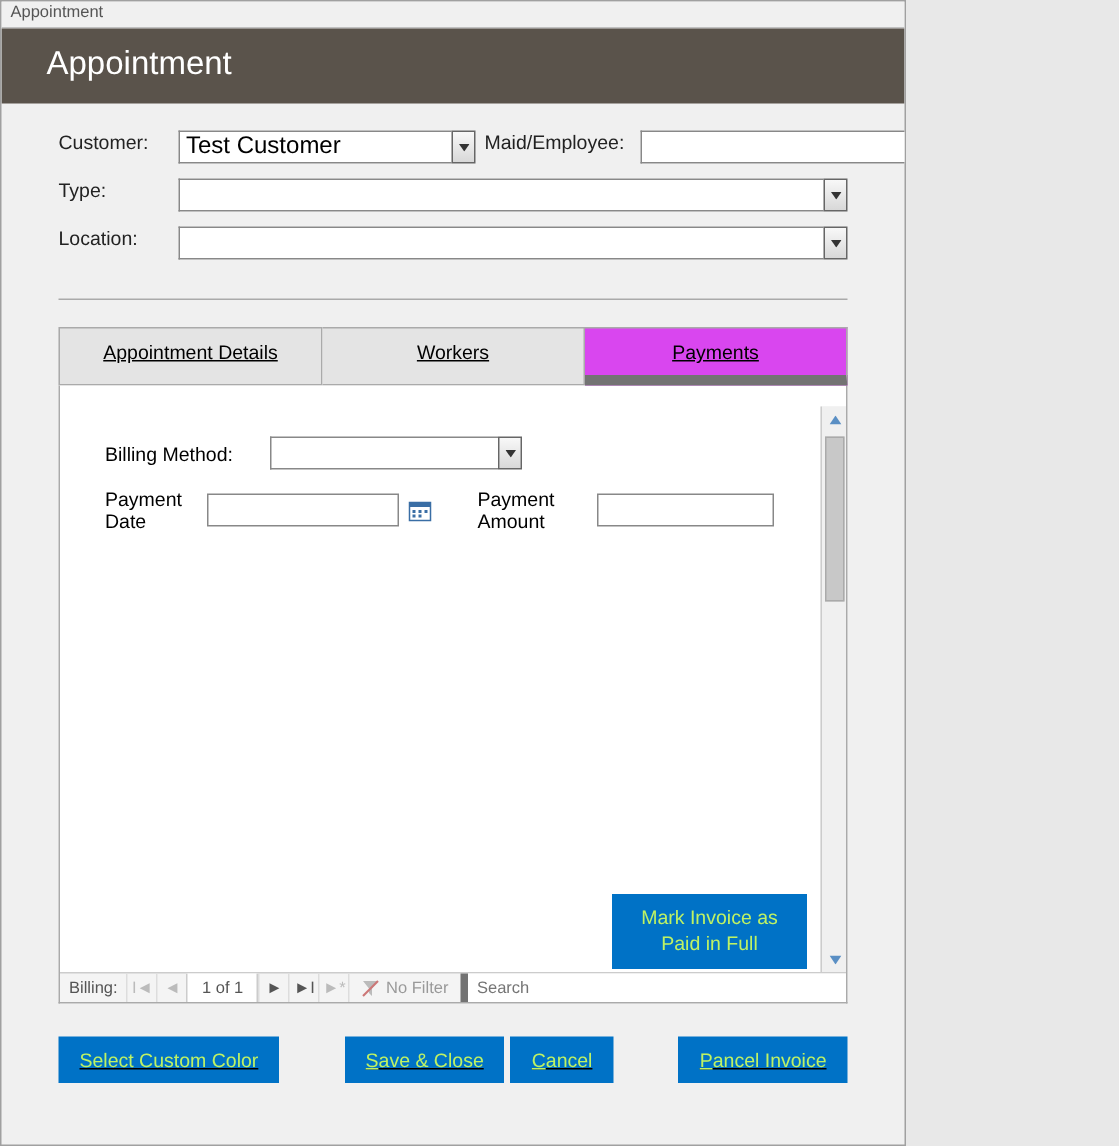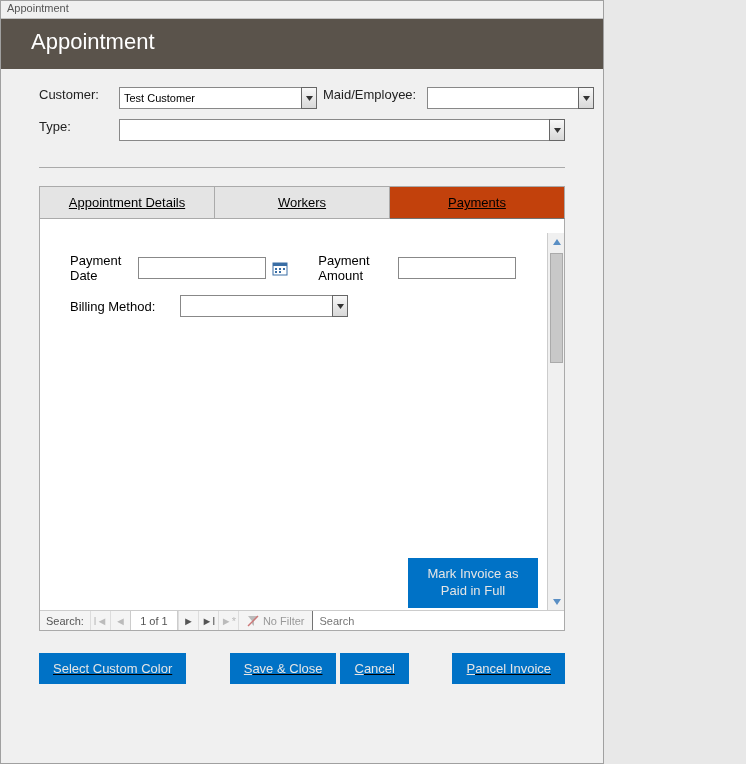--- a/index.html
+++ b/index.html
@@ -46,21 +46,21 @@
   }
   .combo {
     display: flex;
     align-items: stretch;
     height: 22px;
   }
   .combo input {
     border: 1px solid #888;
     border-right: none;
     padding: 1px 4px;
-    font-size: 11px;
+    font-size: 16px;
     height: 22px;
     outline: none;
   }
   .combo .dd {
     width: 16px;
     background: linear-gradient(#f8f8f8,#d8d8d8);
     border: 1px solid #666;
     display: flex;
     align-items: center;
     justify-content: center;
@@ -84,22 +84,22 @@
     flex: 1;
     text-align: center;
     padding: 8px 0;
     background: #e4e4e4;
     border: 1px solid #aaa;
     cursor: pointer;
     position: relative;
   }
   .tab + .tab { border-left: none; }
   .tab.active {
-    background: #c2410c;
-    border-bottom: 1px solid #737373;
+    background: #d946ef;
+    border-bottom: 7px solid #737373;
     z-index: 2;
   }
   .tab-body {
     border: 1px solid #aaa;
     border-top: none;
     background: #fff;
     height: 412px;
     position: relative;
     overflow: hidden;
   }
@@ -123,21 +123,21 @@
   }
   .cal-icon {
     width: 16px; height: 16px;
     margin-left: 6px;
     display: inline-flex;
     align-items: center; justify-content: center;
     cursor: pointer;
   }
   .blue-btn {
     background: #0072c6;
-    color: #e5e5e5;
+    color: #bef264;
     border: none;
     padding: 8px 14px;
     font-size: 13px;
     cursor: pointer;
   }
   .mark-paid {
     position: absolute;
     right: 8px;
     bottom: 2px;
     width: 130px;
@@ -193,21 +193,21 @@
     background: #fff;
   }
   .recordbar .nofilter {
     padding: 0 8px;
     border-left: 1px solid #ddd;
     color: #999;
     gap: 4px;
   }
   .recordbar .searchbox {
     flex: 1;
-    border-left: 1px solid #737373;
+    border-left: 5px solid #737373;
   }
   .recordbar .searchbox input {
     width: 100%; height: 100%;
     border: none; background: #fff;
     font-size: 11px; padding: 0 6px;
     color: #999;
     outline: none;
   }
   .footer {
     display: flex;
@@ -263,20 +263,31 @@
       <div class="combo" style="flex:1">
         <input style="flex: 1 1 0%;" value="">
         <div class="dd">
           <svg viewBox="0 0 7 5">
               <path d="M0 0 L7 0 L3.5 5 Z" fill="#333"></path>
             </svg>
         </div>
       </div>
     </div>
 
+    <div class="form-row">
+      <span class="form-label">Location:</span>
+      <div class="combo" style="flex:1">
+        <input style="flex: 1 1 0%;" value="">
+        <div class="dd">
+          <svg viewBox="0 0 7 5">
+              <path d="M0 0 L7 0 L3.5 5 Z" fill="#333"></path>
+            </svg>
+        </div>
+      </div>
+    </div>
 
   </div>
 
   <hr class="hr">
 
   <div class="tabs-wrap">
     <div class="tabs">
       <div class="tab">
         <span>Appointment Details</span>
       </div>
@@ -284,52 +295,52 @@
         <span>Workers</span>
       </div>
       <div class="tab active">
         <span>Payments</span>
       </div>
     </div>
 
     <div class="tab-body">
 
       <div class="tab-content">
+
+        <div class="pay-row">
+          <span class="lbl">Billing Method:</span>
+          <div class="combo">
+            <input style="width: 152px;" value="">
+            <div class="dd">
+              <svg viewBox="0 0 7 5">
+                  <path d="M0 0 L7 0 L3.5 5 Z" fill="#333"></path>
+                </svg>
+            </div>
+          </div>
+        </div>
 
         <div class="pay-row">
           <span class="lbl">Payment Date</span>
           <input class="text" style="width: 128px;" value="">
           <span class="cal-icon">
             <svg viewBox="0 0 16 16" width="16" height="16">
               <rect x="1" y="3" width="14" height="12" fill="#fff" stroke="#3a6ea5" stroke-width="1"></rect>
               <rect x="1" y="3" width="14" height="3" fill="#3a6ea5"></rect>
               <rect x="3" y="8" width="2" height="2" fill="#3a6ea5"></rect>
               <rect x="7" y="8" width="2" height="2" fill="#3a6ea5"></rect>
               <rect x="11" y="8" width="2" height="2" fill="#3a6ea5"></rect>
               <rect x="3" y="11" width="2" height="2" fill="#3a6ea5"></rect>
               <rect x="7" y="11" width="2" height="2" fill="#3a6ea5"></rect>
             </svg>
           </span>
           <span style="width:48px"></span>
           <span style="width:128px">Payment Amount</span>
           <input class="text" style="width: 118px;" value="">
         </div>
 
-        <div class="pay-row">
-          <span class="lbl">Billing Method:</span>
-          <div class="combo">
-            <input style="width: 152px;" value="">
-            <div class="dd">
-              <svg viewBox="0 0 7 5">
-                  <path d="M0 0 L7 0 L3.5 5 Z" fill="#333"></path>
-                </svg>
-            </div>
-          </div>
-        </div>
-
         <button class="blue-btn mark-paid">
           <span>Mark Invoice as Paid in Full</span>
         </button>
 
       </div>
 
       <div class="vscroll">
         <div class="arrow up">
           <svg viewBox="0 0 8 6">
               <path d="M4 0 L8 6 L0 6 Z"></path>
@@ -337,21 +348,21 @@
         </div>
         <div class="thumb" style="top:20px;height:110px"></div>
         <div class="arrow down">
           <svg viewBox="0 0 8 6">
               <path d="M0 0 L8 0 L4 6 Z"></path>
             </svg>
         </div>
       </div>
 
       <div class="recordbar">
-        <span class="lbl">Search:</span>
+        <span class="lbl">Billing:</span>
         <span class="navbtn disabled">I◄</span>
         <span class="navbtn disabled">◄</span>
         <span class="recinput">1 of 1</span>
         <span class="navbtn">►</span>
         <span class="navbtn">►I</span>
         <span class="navbtn disabled">►*</span>
         <span class="nofilter">
           <svg width="12" height="12" viewBox="0 0 12 12">
             <path d="M1 1 L11 1 L7 6 L7 11 L5 9 L5 6 Z" fill="#bbb"></path>
             <line x1="1" y1="11" x2="11" y2="1" stroke="#c77" stroke-width="1.4"></line>

